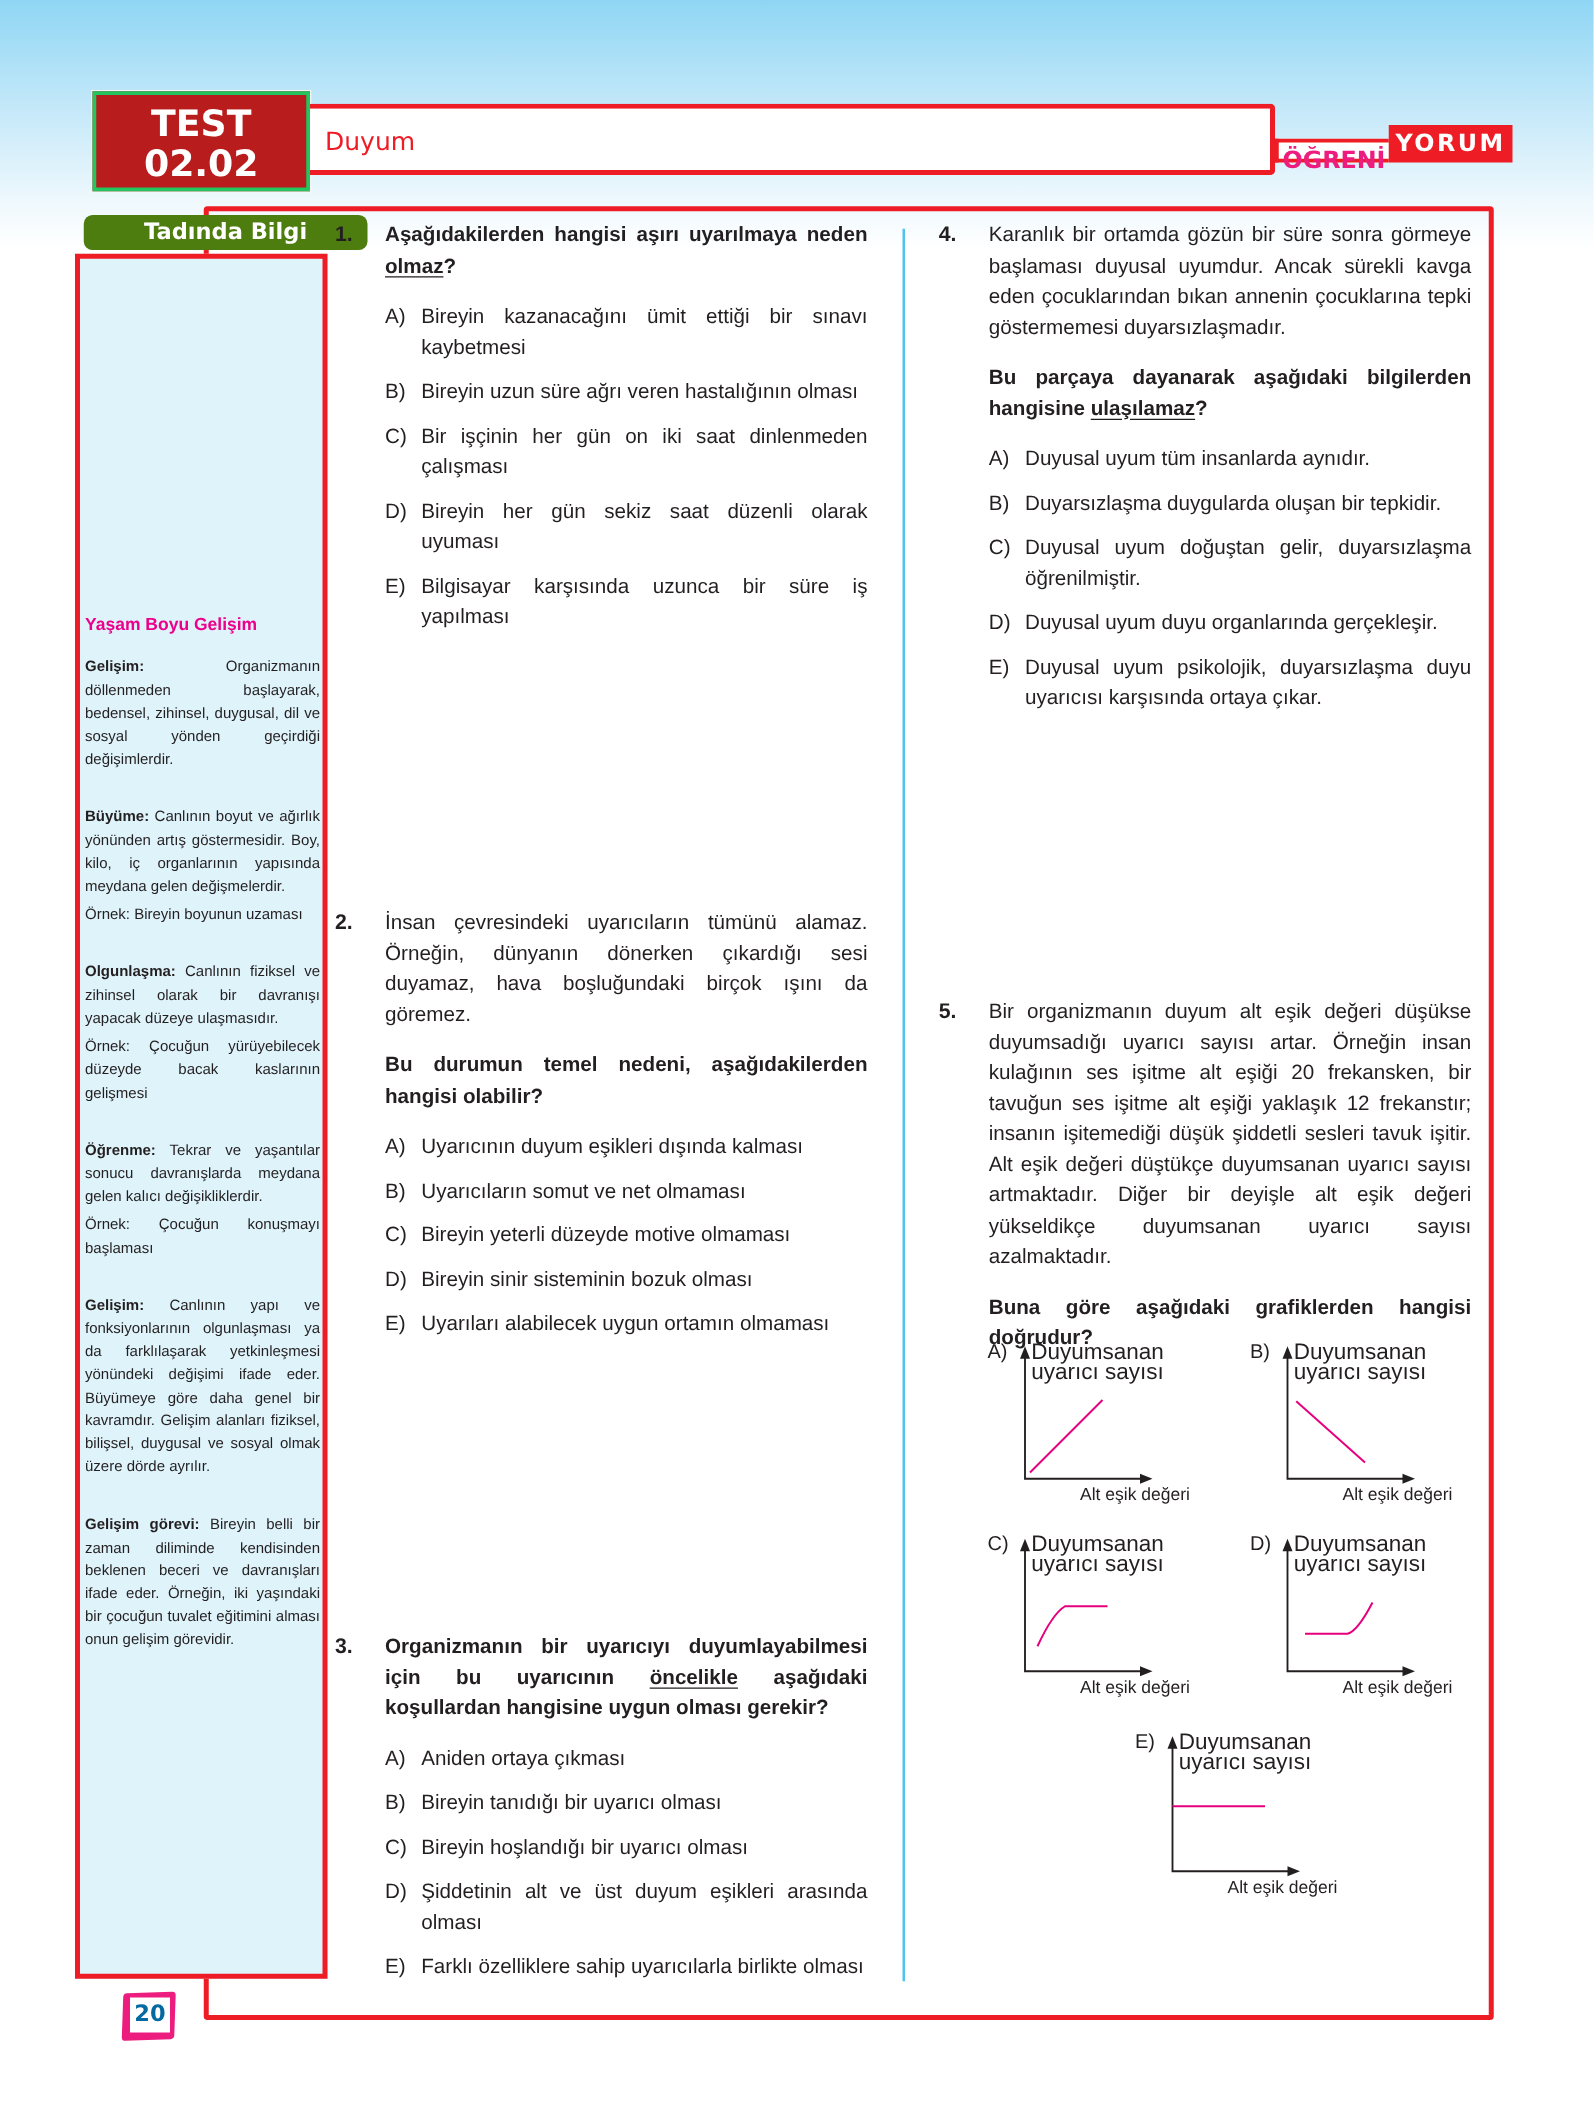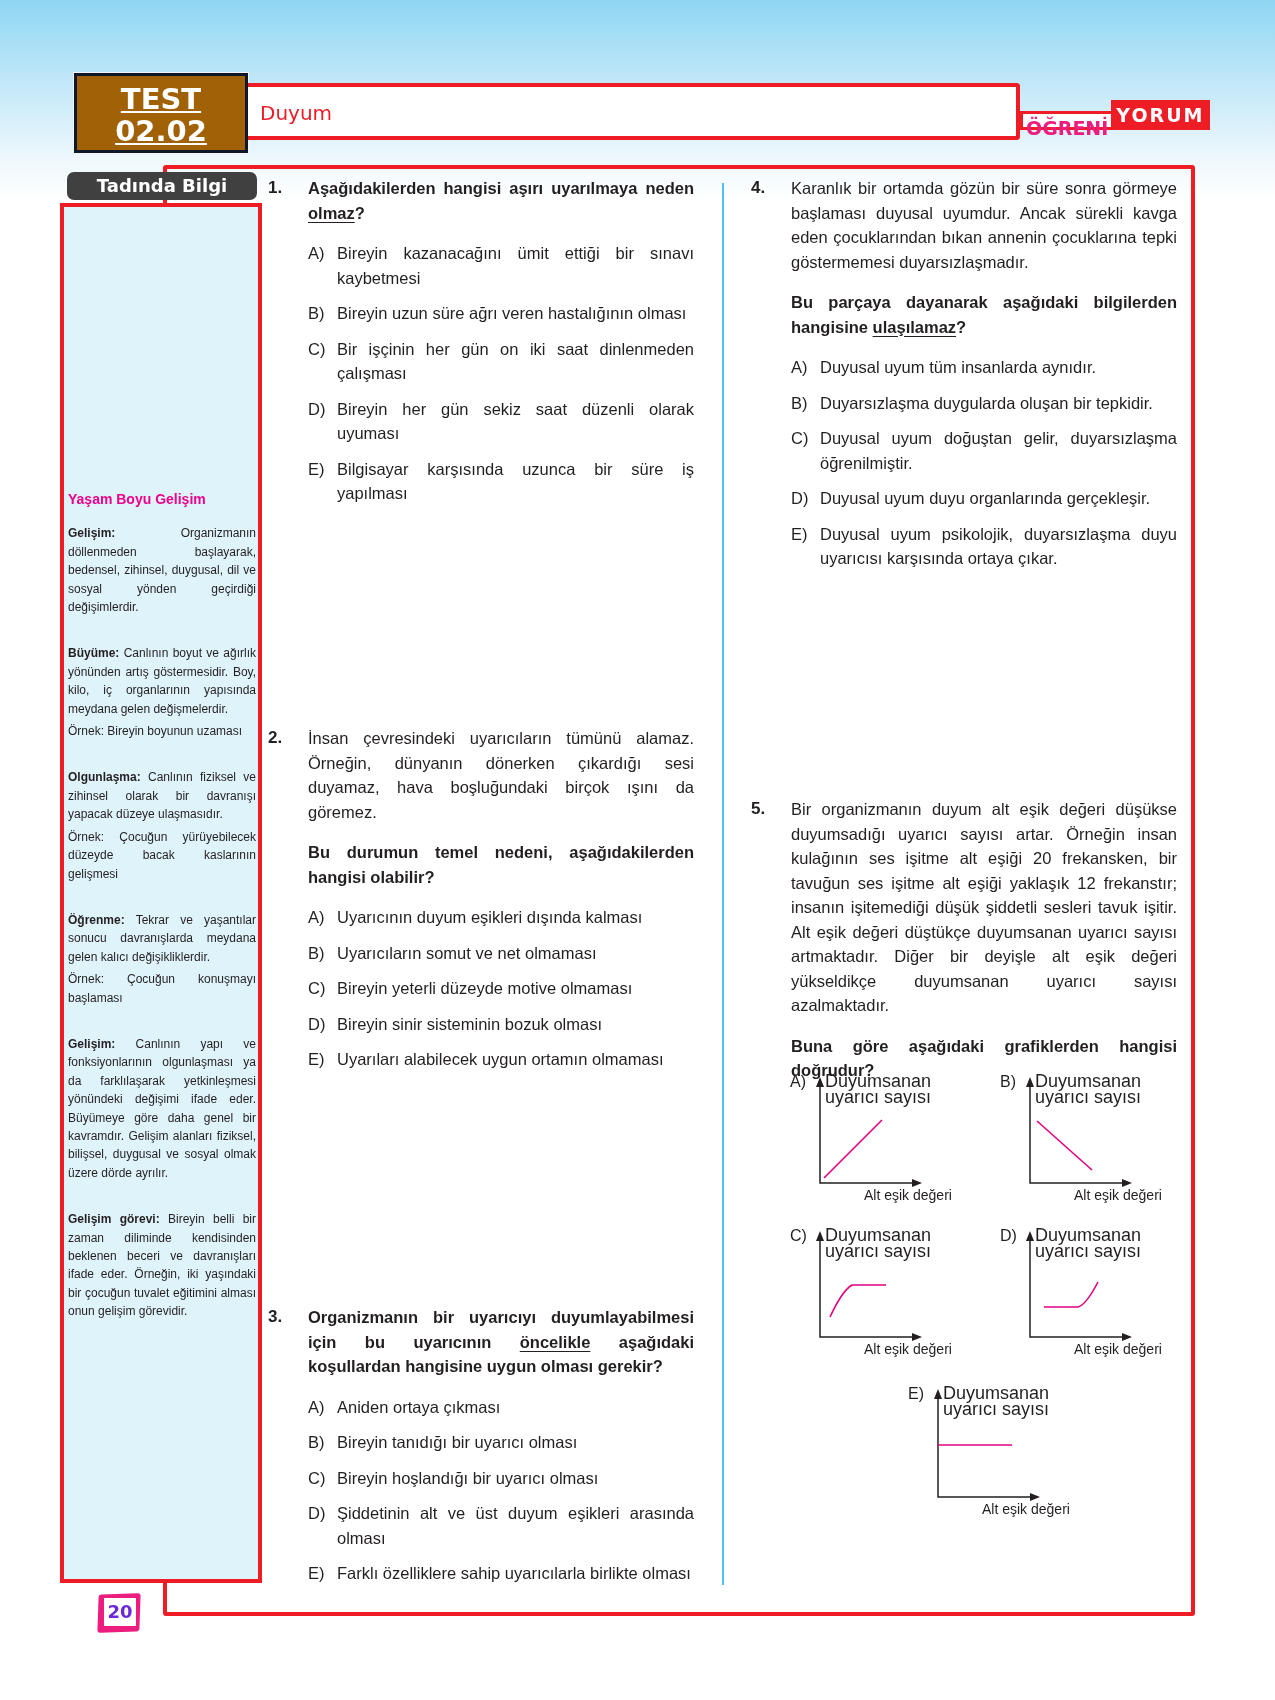--- a/index.html
+++ b/index.html
@@ -4,56 +4,56 @@
 <style>
   * { box-sizing: border-box; margin: 0; padding: 0; }
   html, body { width: 1275px; height: 1700px; background: #ffffff; overflow: hidden; }
   body { position: relative; font-family: "Liberation Sans", sans-serif; color: #231f20; }
 
   .top-gradient { position: absolute; left: 0; top: 0; width: 1275px; height: 200px;
     background: linear-gradient(to bottom, #8fd6f4 0%, #c6e9f9 45%, #eef8fd 80%, #ffffff 100%); }
 
   
   .test-badge { position: absolute; left: 74px; top: 73px; width: 174px; height: 80px;
-    background: #a16207; border: 3px solid #0f172a; box-shadow: 0 0 0 1px #f5f5f5;
+    background: #b91c1c; border: 3px solid #22c55e; box-shadow: 0 0 0 1px #f5f5f5;
     color: #fff; text-align: center; font-family: "DejaVu Sans", sans-serif; font-weight: bold;
-    font-size: 29px; line-height: 32px; padding-top: 7px; text-decoration: underline; }
+    font-size: 29px; line-height: 32px; padding-top: 7px; }
   .title-box { position: absolute; left: 248px; top: 83px; width: 772px; height: 57px;
     background: #ffffff; border: 4px solid #ee1c25; border-left: none; border-radius: 0 4px 4px 0; }
   .title-box span { position: absolute; left: 12px; top: 14px; font-family: "DejaVu Sans", sans-serif;
     font-size: 20px; color: #ee1c25; }
   .brand { position: absolute; left: 1020px; top: 100px; height: 30px; display: flex; }
   .brand .b1 { background: #fff; color: #ec1d7e; font-family: "DejaVu Sans", sans-serif; font-weight: bold;
     font-size: 19px; padding: 3px 3px 0 3px; border: 3px solid #ee1c25; border-right: none; line-height: 22px; margin-top: 11px; }
   .brand .b2 { background: #ee1c25; color: #fff; font-family: "DejaVu Sans", sans-serif; font-weight: bold;
     font-size: 19px; padding: 4px 5px 0 5px; letter-spacing: 2px; line-height: 22px; }
 
   
   .main-frame { position: absolute; left: 163px; top: 165px; width: 1032px; height: 1451px;
     border: 4px solid #ee1c25; border-radius: 3px; background: transparent; }
 
   
-  .side-tab { position: absolute; left: 67px; top: 172px; width: 190px; height: 28px;
-    background: #404040; border-radius: 7px; color: #fff; text-align: center;
+  .side-tab { position: absolute; left: 67px; top: 172px; width: 227px; height: 28px;
+    background: #4d7c0f; border-radius: 7px; color: #fff; text-align: center;
     font-family: "DejaVu Sans", sans-serif; font-weight: bold; font-size: 18px; line-height: 28px; }
   .side-box { position: absolute; left: 60px; top: 203px; width: 202px; height: 1380px;
     background: #dff3fb; border: 4px solid #ee1c25; }
   .side-content { position: absolute; left: 68px; top: 490px; width: 188px;
     font-size: 12px; line-height: 18.4px; color: #231f20; }
   .side-content .sh { color: #ec008c; font-weight: bold; font-size: 14px; margin-bottom: 16px; }
   .side-content p { text-align: justify; margin-bottom: 4px; }
   .side-content p.gap { margin-bottom: 28px; }
   .side-content b { font-weight: bold; }
 
   
   .page-num { position: absolute; left: 98px; top: 1594px; width: 42px; height: 38px;
     background: #ec1d7e; transform: skewY(-4deg) rotate(2deg); border-radius: 3px; }
   .page-num-inner { position: absolute; left: 104px; top: 1598px; width: 32px; height: 28px;
     background: #fff; text-align: center; font-family: "DejaVu Sans", sans-serif; font-weight: bold;
-    font-size: 18px; line-height: 28px; color: #6d28d9; }
+    font-size: 18px; line-height: 28px; color: #0369a1; }
 
   
   .col-divider { position: absolute; left: 722px; top: 183px; width: 2px; height: 1402px; background: #4fc3f0; }
 
   
   .q { position: absolute; font-size: 16.5px; line-height: 24.5px; color: #231f20; }
   .q .num { position: absolute; left: 0; top: 0; font-weight: bold; font-size: 17px; }
   .q .body { margin-left: 40px; text-align: justify; }
   .q .stem-b { font-weight: bold; }
   .q .stem { margin-bottom: 16px; }

